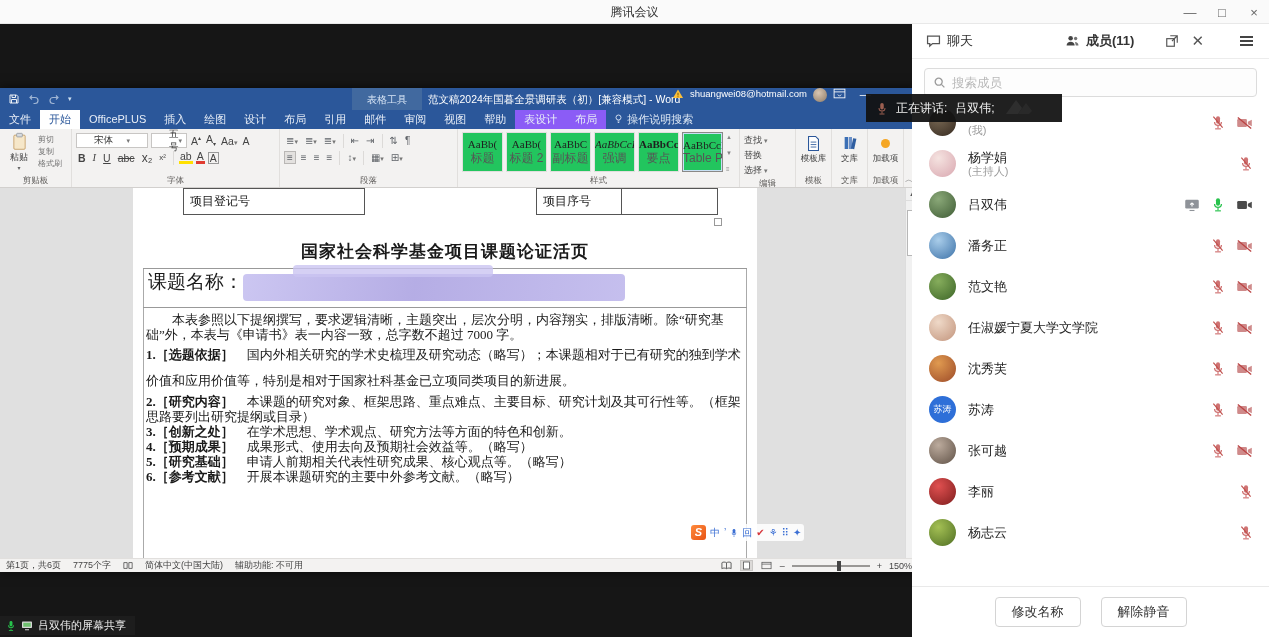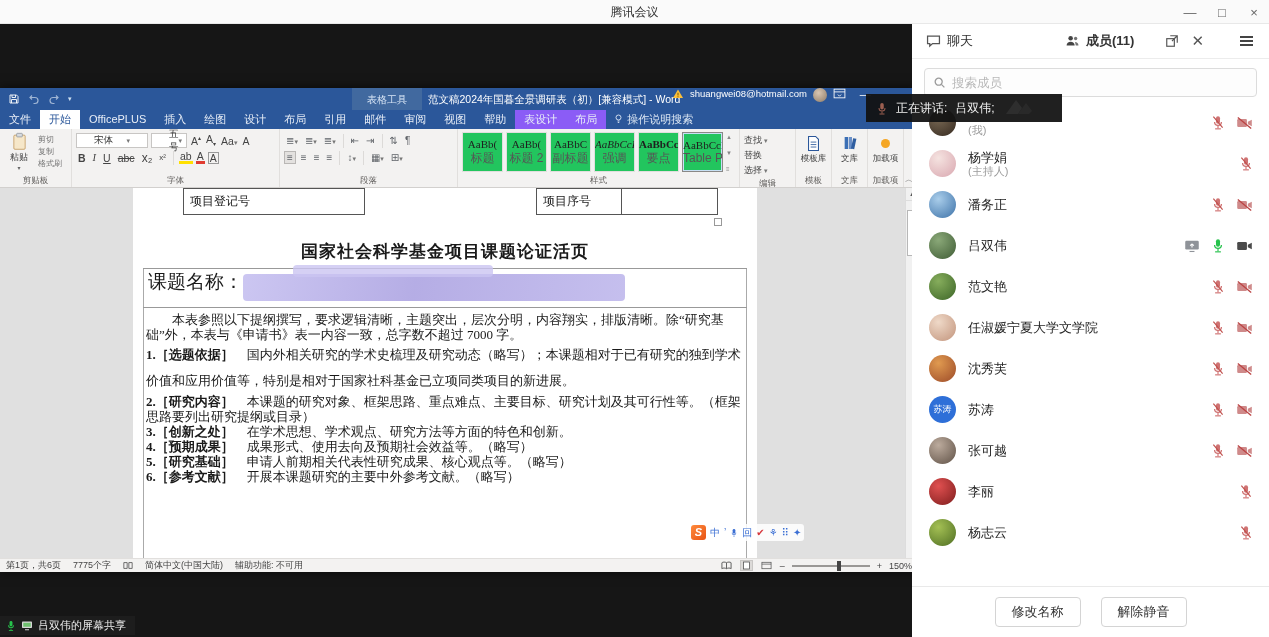--- a/index.html
+++ b/index.html
@@ -564,20 +564,53 @@
                 <path d="M5 12a7 7 0 0 0 14 0h-2.2a4.8 4.8 0 0 1-9.6 0z"></path>
                 <rect x="11" y="19" width="2" height="4"></rect>
                 <rect x="7" y="23" width="10" height="2"></rect>
               </g>
               <path d="M4 3L20 22" stroke="#c0504d" stroke-width="2"></path>
             </svg>
           </span>
         </div>
       </div>
       <div class="mrow">
+        <div class="avatar" style="background: radial-gradient(circle at 35% 30%, rgb(138, 168, 120), rgb(63, 92, 53));"></div>
+        <div class="mname">
+          <div class="n1">吕双伟</div>
+        </div>
+        <div class="micons">
+          <span class="sicon">
+            <svg width="16" height="14" viewBox="0 0 26 22">
+              <rect x="2" y="2.5" width="22" height="14" rx="2" fill="#8f9399"></rect>
+              <path d="M13 13.5V7.5M13 7.5l-3 3M13 7.5l3 3" stroke="#fff" stroke-width="1.8" fill="none"></path>
+              <rect x="9" y="19" width="8" height="1.8" fill="#8f9399"></rect>
+            </svg>
+          </span>
+          <span class="sicon">
+            <svg width="14" height="15" viewBox="0 0 24 26">
+              <g fill="#27c24c">
+                <rect x="8.5" y="2" width="7" height="13" rx="3.5"></rect>
+                <path d="M5 12a7 7 0 0 0 14 0h-2.2a4.8 4.8 0 0 1-9.6 0z"></path>
+                <rect x="11" y="19" width="2" height="4"></rect>
+                <rect x="7" y="23" width="10" height="2"></rect>
+              </g>
+            </svg>
+          </span>
+          <span class="sicon">
+            <svg width="17" height="14" viewBox="0 0 28 22">
+              <g fill="#4a4a4a">
+                <rect x="2" y="4.5" width="16" height="13" rx="2"></rect>
+                <path d="M19.5 9l6.5-3.5v11L19.5 13z"></path>
+              </g>
+            </svg>
+          </span>
+        </div>
+      </div>
+      <div class="mrow">
         <div class="avatar" style="background: radial-gradient(circle at 35% 30%, rgb(169, 205, 234), rgb(61, 114, 168));"></div>
         <div class="mname">
           <div class="n1">潘务正</div>
         </div>
         <div class="micons">
           <span class="sicon">
             <svg width="14" height="15" viewBox="0 0 24 26">
               <g fill="#cf7272">
                 <rect x="8.5" y="2" width="7" height="13" rx="3.5"></rect>
                 <path d="M5 12a7 7 0 0 0 14 0h-2.2a4.8 4.8 0 0 1-9.6 0z"></path>
@@ -587,53 +620,20 @@
               <path d="M4 3L20 22" stroke="#c0504d" stroke-width="2"></path>
             </svg>
           </span>
           <span class="sicon">
             <svg width="17" height="14" viewBox="0 0 28 22">
               <g fill="#cf8a8a">
                 <rect x="2" y="4.5" width="16" height="13" rx="2"></rect>
                 <path d="M19.5 9l6.5-3.5v11L19.5 13z"></path>
               </g>
               <path d="M3 2L25 20" stroke="#b44" stroke-width="2.2"></path>
-            </svg>
-          </span>
-        </div>
-      </div>
-      <div class="mrow">
-        <div class="avatar" style="background: radial-gradient(circle at 35% 30%, rgb(138, 168, 120), rgb(63, 92, 53));"></div>
-        <div class="mname">
-          <div class="n1">吕双伟</div>
-        </div>
-        <div class="micons">
-          <span class="sicon">
-            <svg width="16" height="14" viewBox="0 0 26 22">
-              <rect x="2" y="2.5" width="22" height="14" rx="2" fill="#8f9399"></rect>
-              <path d="M13 13.5V7.5M13 7.5l-3 3M13 7.5l3 3" stroke="#fff" stroke-width="1.8" fill="none"></path>
-              <rect x="9" y="19" width="8" height="1.8" fill="#8f9399"></rect>
-            </svg>
-          </span>
-          <span class="sicon">
-            <svg width="14" height="15" viewBox="0 0 24 26">
-              <g fill="#27c24c">
-                <rect x="8.5" y="2" width="7" height="13" rx="3.5"></rect>
-                <path d="M5 12a7 7 0 0 0 14 0h-2.2a4.8 4.8 0 0 1-9.6 0z"></path>
-                <rect x="11" y="19" width="2" height="4"></rect>
-                <rect x="7" y="23" width="10" height="2"></rect>
-              </g>
-            </svg>
-          </span>
-          <span class="sicon">
-            <svg width="17" height="14" viewBox="0 0 28 22">
-              <g fill="#4a4a4a">
-                <rect x="2" y="4.5" width="16" height="13" rx="2"></rect>
-                <path d="M19.5 9l6.5-3.5v11L19.5 13z"></path>
-              </g>
             </svg>
           </span>
         </div>
       </div>
       <div class="mrow">
         <div class="avatar" style="background: radial-gradient(circle at 35% 30%, rgb(134, 173, 92), rgb(60, 101, 39));"></div>
         <div class="mname">
           <div class="n1">范文艳</div>
         </div>
         <div class="micons">

